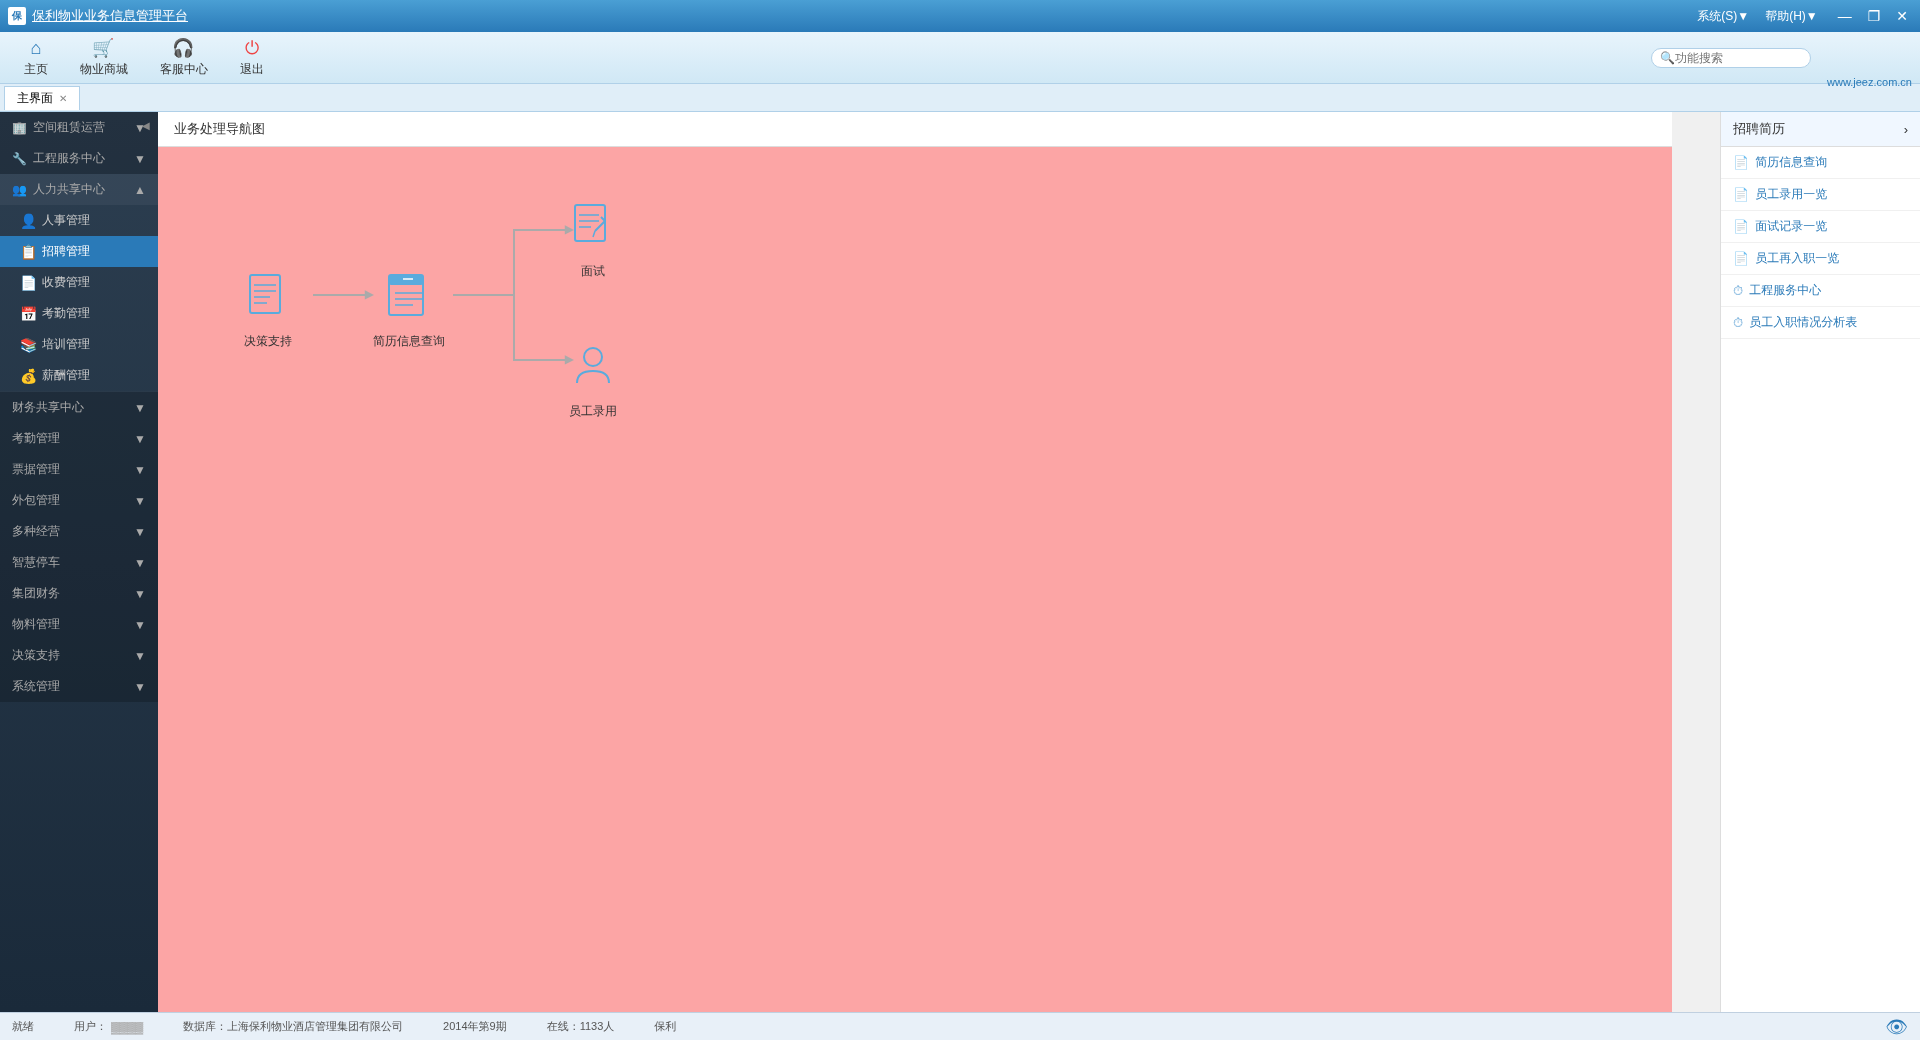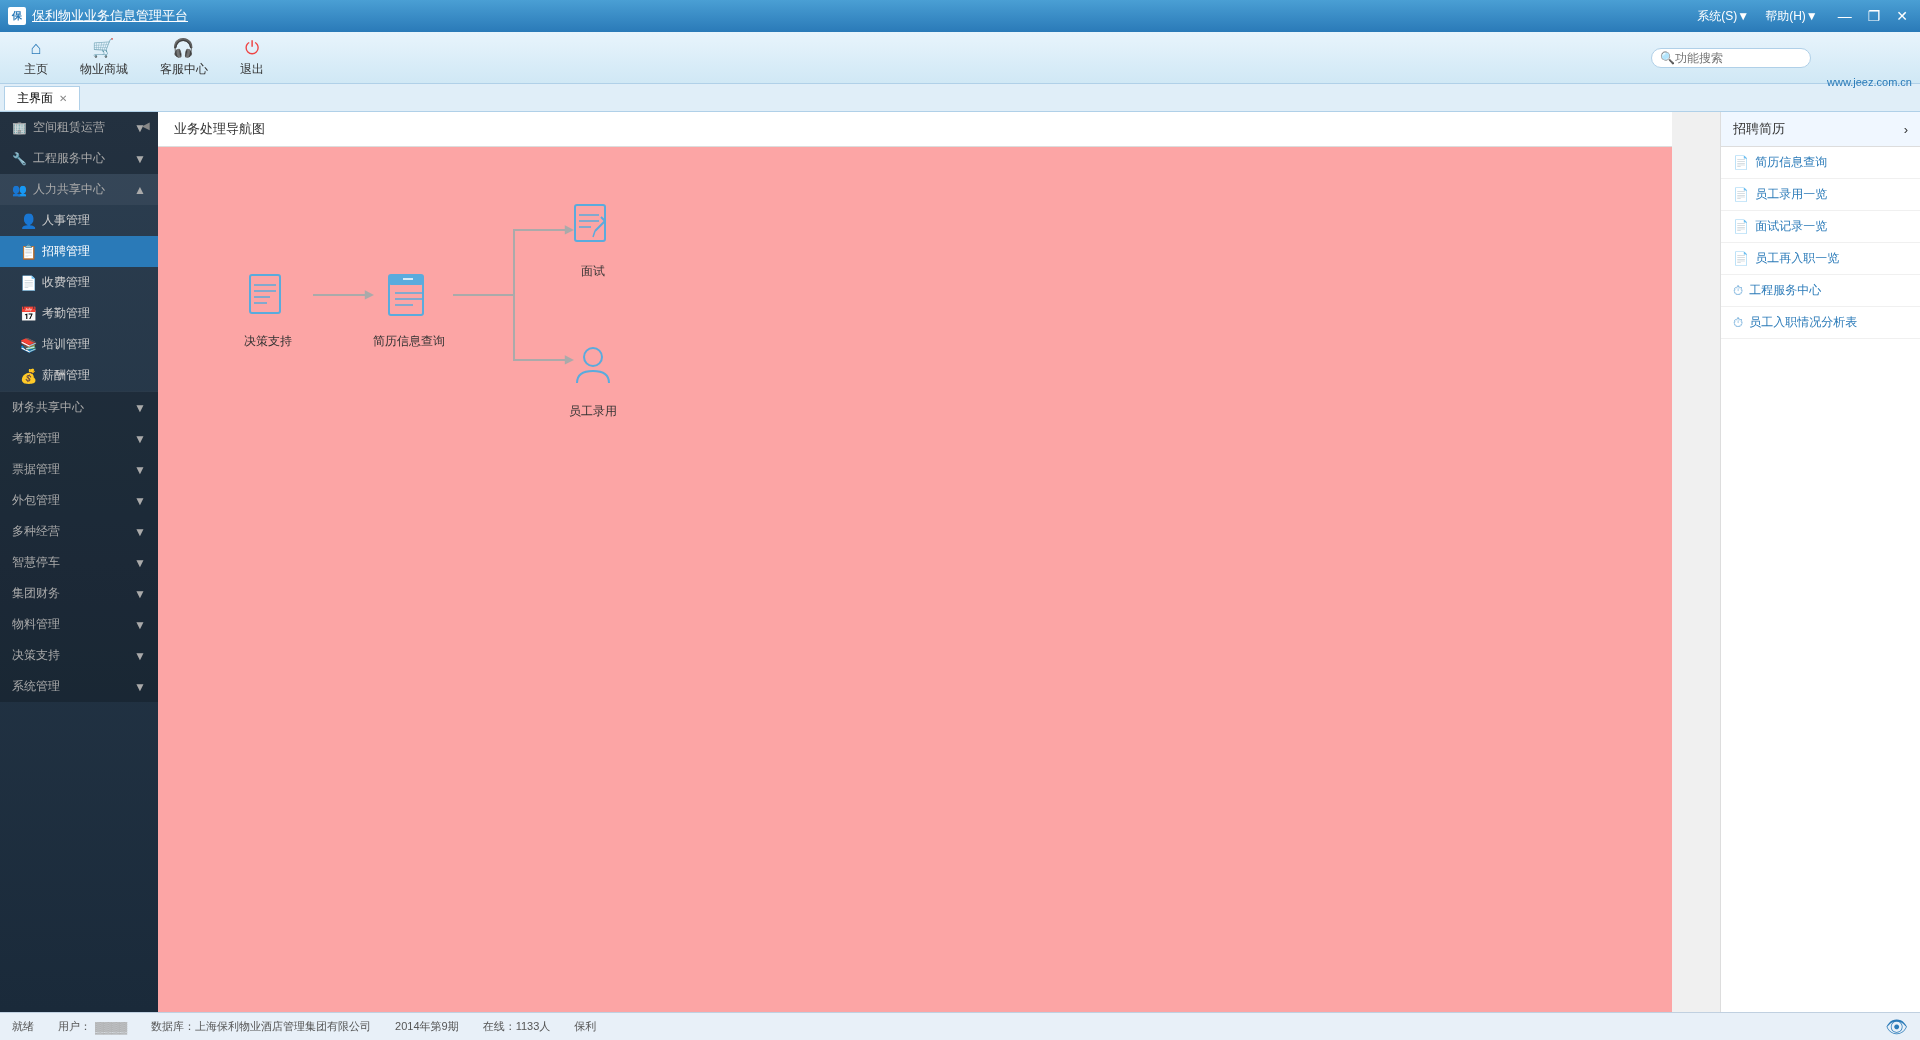--- a/index.html
+++ b/index.html
@@ -210,21 +210,21 @@
     
     .status-bar {
       height: 28px;
       background: #e8f0f8;
       border-top: 1px solid #c0d0e0;
       display: flex;
       align-items: center;
       padding: 12px 12px;
       font-size: 11px;
       color: #555;
-      gap: 24px;
+      gap: 40px;
     }
     .status-bar-item { display: flex; align-items: center; gap: 4px; }
 
     .eye-icon {
       margin-left: auto;
       color: #2a7ab8;
       font-size: 18px;
       cursor: pointer;
     }
 

